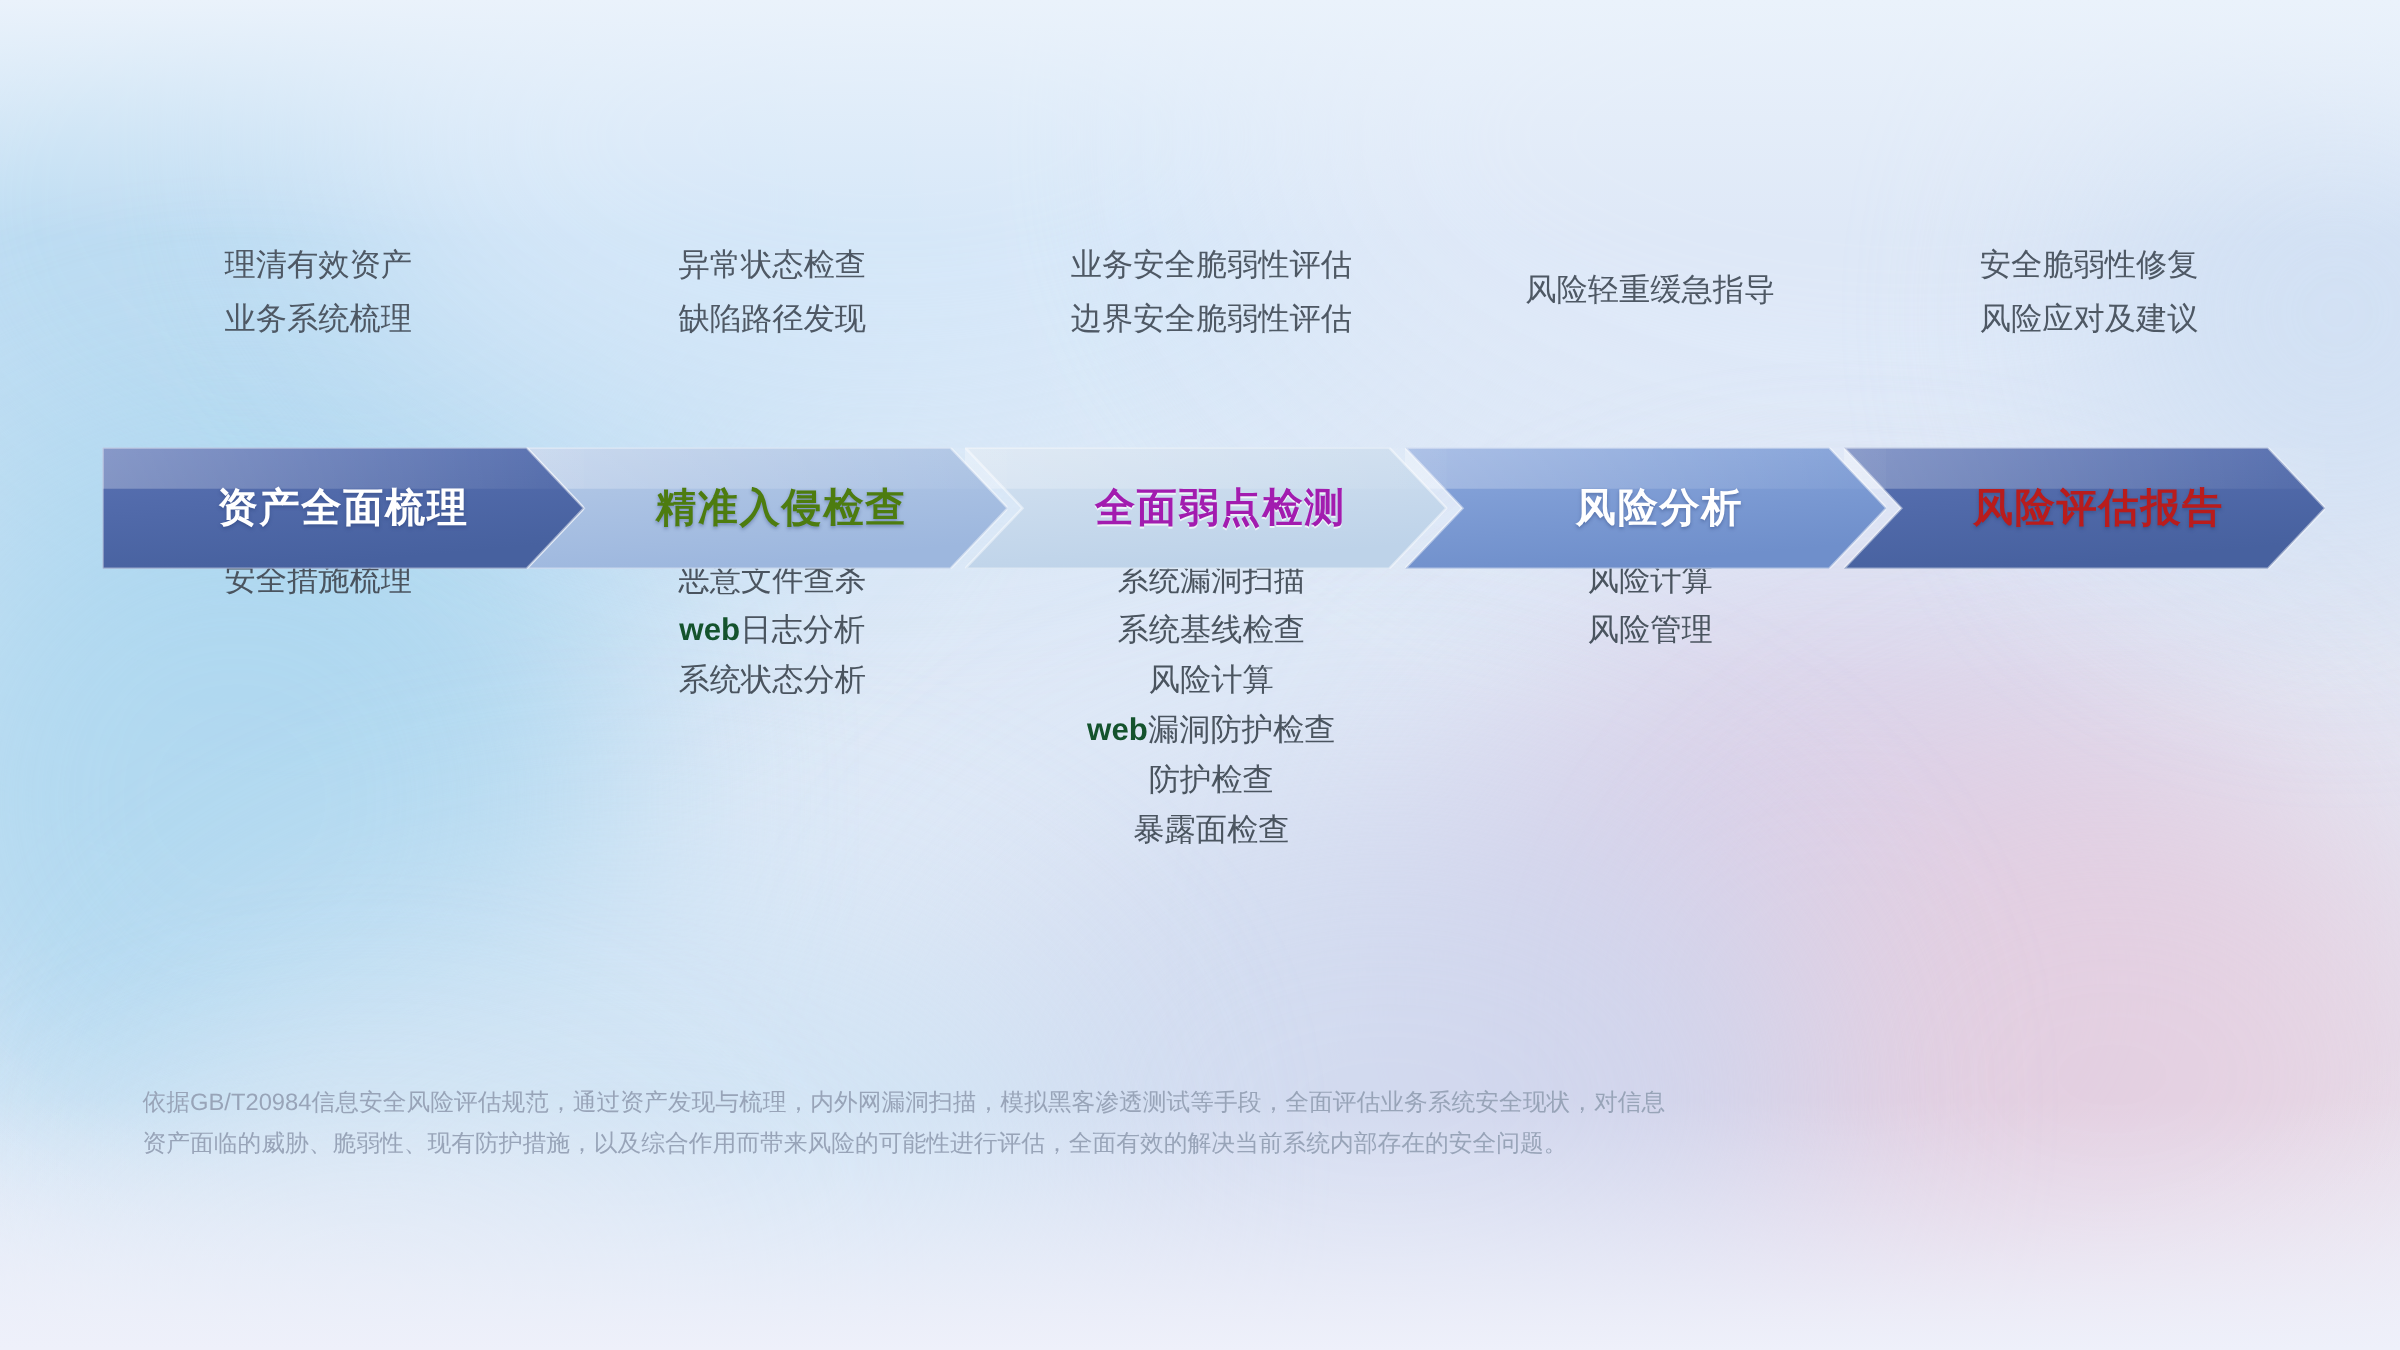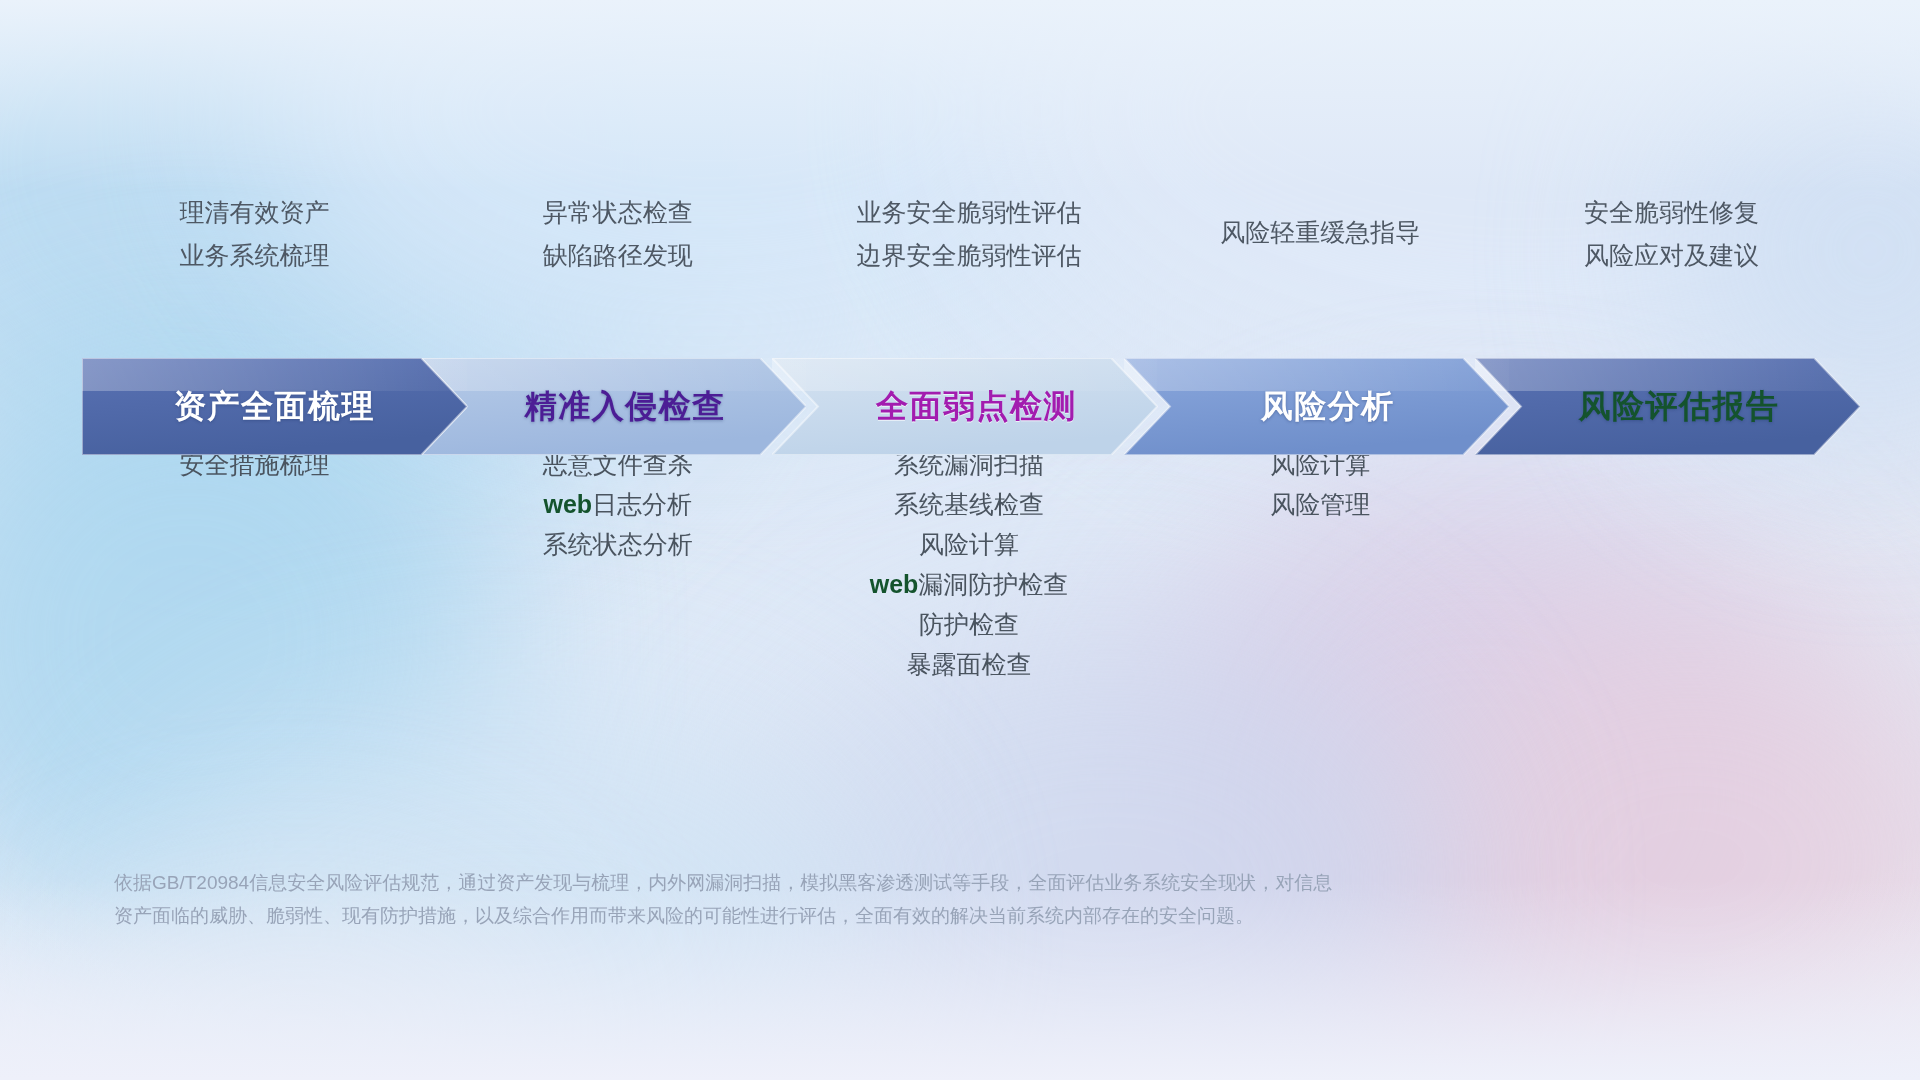--- a/index.html
+++ b/index.html
@@ -120,21 +120,21 @@
       </linearGradient>
       <linearGradient id="g1s" x1="0" y1="0" x2="1" y2="0">
         <stop offset="0" stop-color="#ffffff" stop-opacity="0.55"></stop>
         <stop offset="1" stop-color="#ffffff" stop-opacity="0.05"></stop>
       </linearGradient>
     </defs>
     <polygon points="0,0 339.2,0 385.2,48.5 339.2,97 0,97 46,48.5" fill="url(#g1)"></polygon>
     <polygon points="0,0 339.2,0 385.2,48.5 339.2,97 0,97 46,48.5" fill="none" stroke="#ffffff" stroke-opacity="0.45" stroke-width="2"></polygon>
     <rect x="0" y="0" width="385.2" height="32.980000000000004" fill="url(#g1s)" opacity="0.5"></rect>
   </svg>
-        <span class="lbl" style="color:#4c1d95;text-shadow:0 1px 3px rgba(30,50,100,.35);padding-left:23px;">精准入侵检查</span>
+        <span class="lbl" style="color:#4d7c0f;text-shadow:0 1px 3px rgba(30,50,100,.35);padding-left:23px;">精准入侵检查</span>
       </div>
       <div class="arrow" style="left: 702.4px; width: 385.2px; z-index: 6;">
   <svg class="shape" viewBox="0 0 385.2 97" width="385.2" height="97" preserveAspectRatio="none">
     <defs>
       <linearGradient id="g2" x1="0" y1="0" x2="0.35" y2="1">
         <stop offset="0" stop-color="#d4e2f1"></stop>
         <stop offset="1" stop-color="#bed3e9"></stop>
       </linearGradient>
       <linearGradient id="g2s" x1="0" y1="0" x2="1" y2="0">
         <stop offset="0" stop-color="#ffffff" stop-opacity="0.55"></stop>
@@ -174,21 +174,21 @@
       </linearGradient>
       <linearGradient id="g4s" x1="0" y1="0" x2="1" y2="0">
         <stop offset="0" stop-color="#ffffff" stop-opacity="0.55"></stop>
         <stop offset="1" stop-color="#ffffff" stop-opacity="0.05"></stop>
       </linearGradient>
     </defs>
     <polygon points="0,0 339.2,0 385.2,48.5 339.2,97 0,97 46,48.5" fill="url(#g4)"></polygon>
     <polygon points="0,0 339.2,0 385.2,48.5 339.2,97 0,97 46,48.5" fill="none" stroke="#ffffff" stroke-opacity="0.45" stroke-width="2"></polygon>
     <rect x="0" y="0" width="385.2" height="32.980000000000004" fill="url(#g4s)" opacity="0.5"></rect>
   </svg>
-        <span class="lbl" style="color:#14532d;text-shadow:0 1px 3px rgba(30,50,100,.35);padding-left:23px;font-family:Liberation Serif, serif;">风险评估报告</span>
+        <span class="lbl" style="color:#b91c1c;text-shadow:0 1px 3px rgba(30,50,100,.35);padding-left:23px;font-family:Liberation Serif, serif;">风险评估报告</span>
       </div>
     </div>
 
   <div class="toprow">
       <div class="col" style="left: 4.6px; width: 500px; top: 20px;">
         <div class="tline">理清有效资产</div>
         <div class="tline">业务系统梳理</div>
       </div>
       <div class="col" style="left: 367.8px; width: 500px; top: 20px;">
         <div class="tline">异常状态检查</div>

